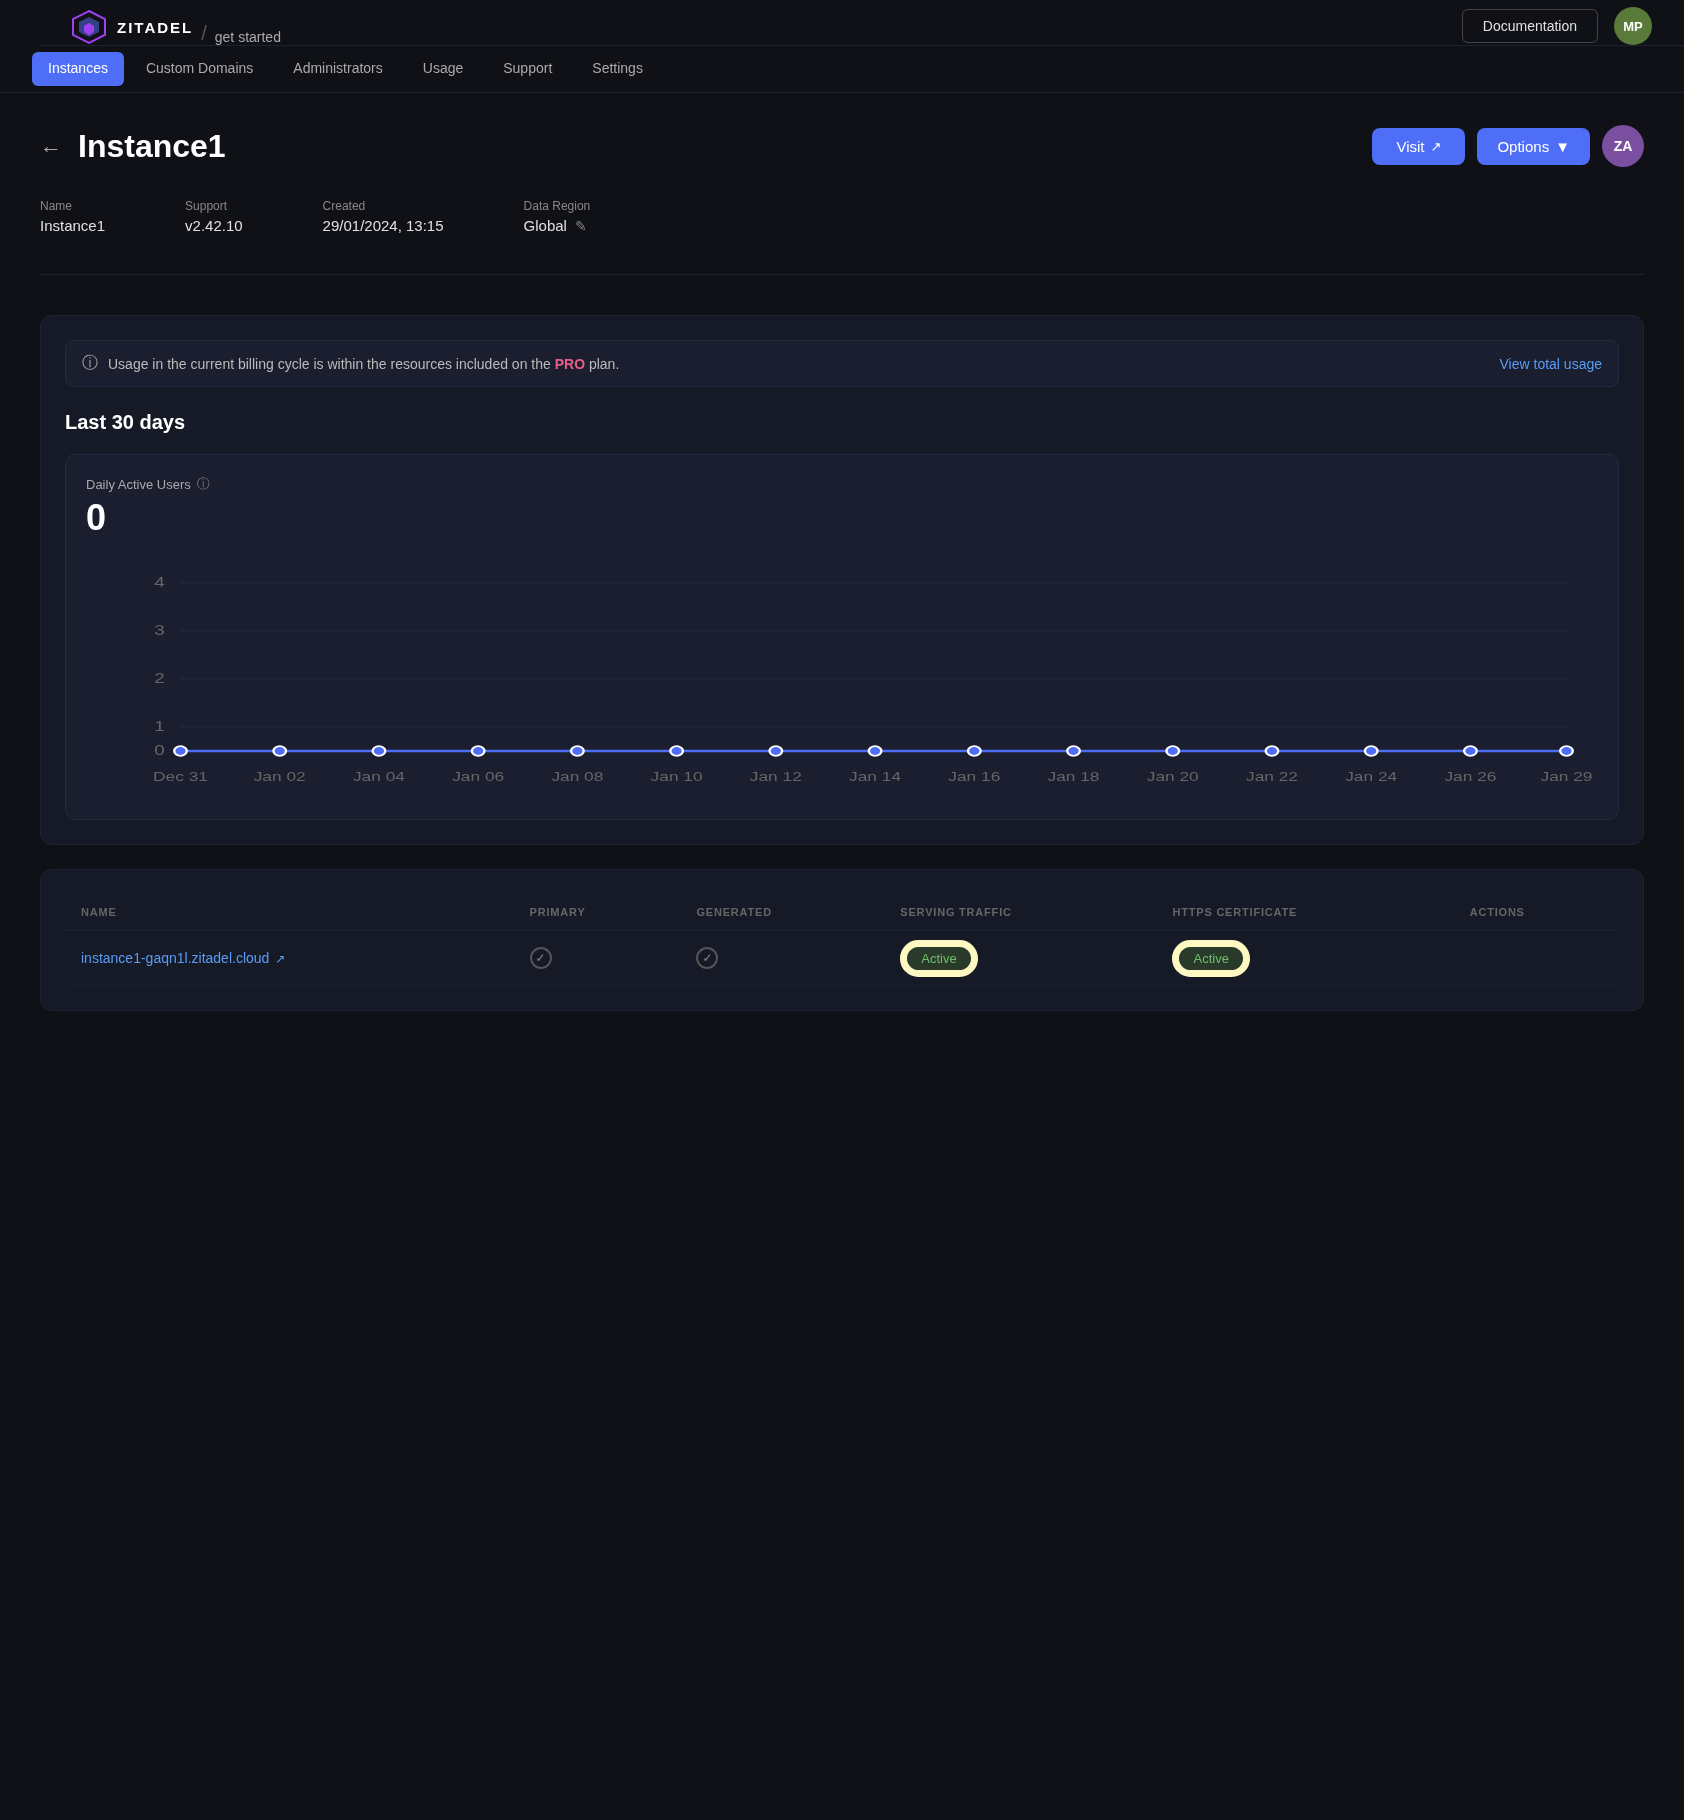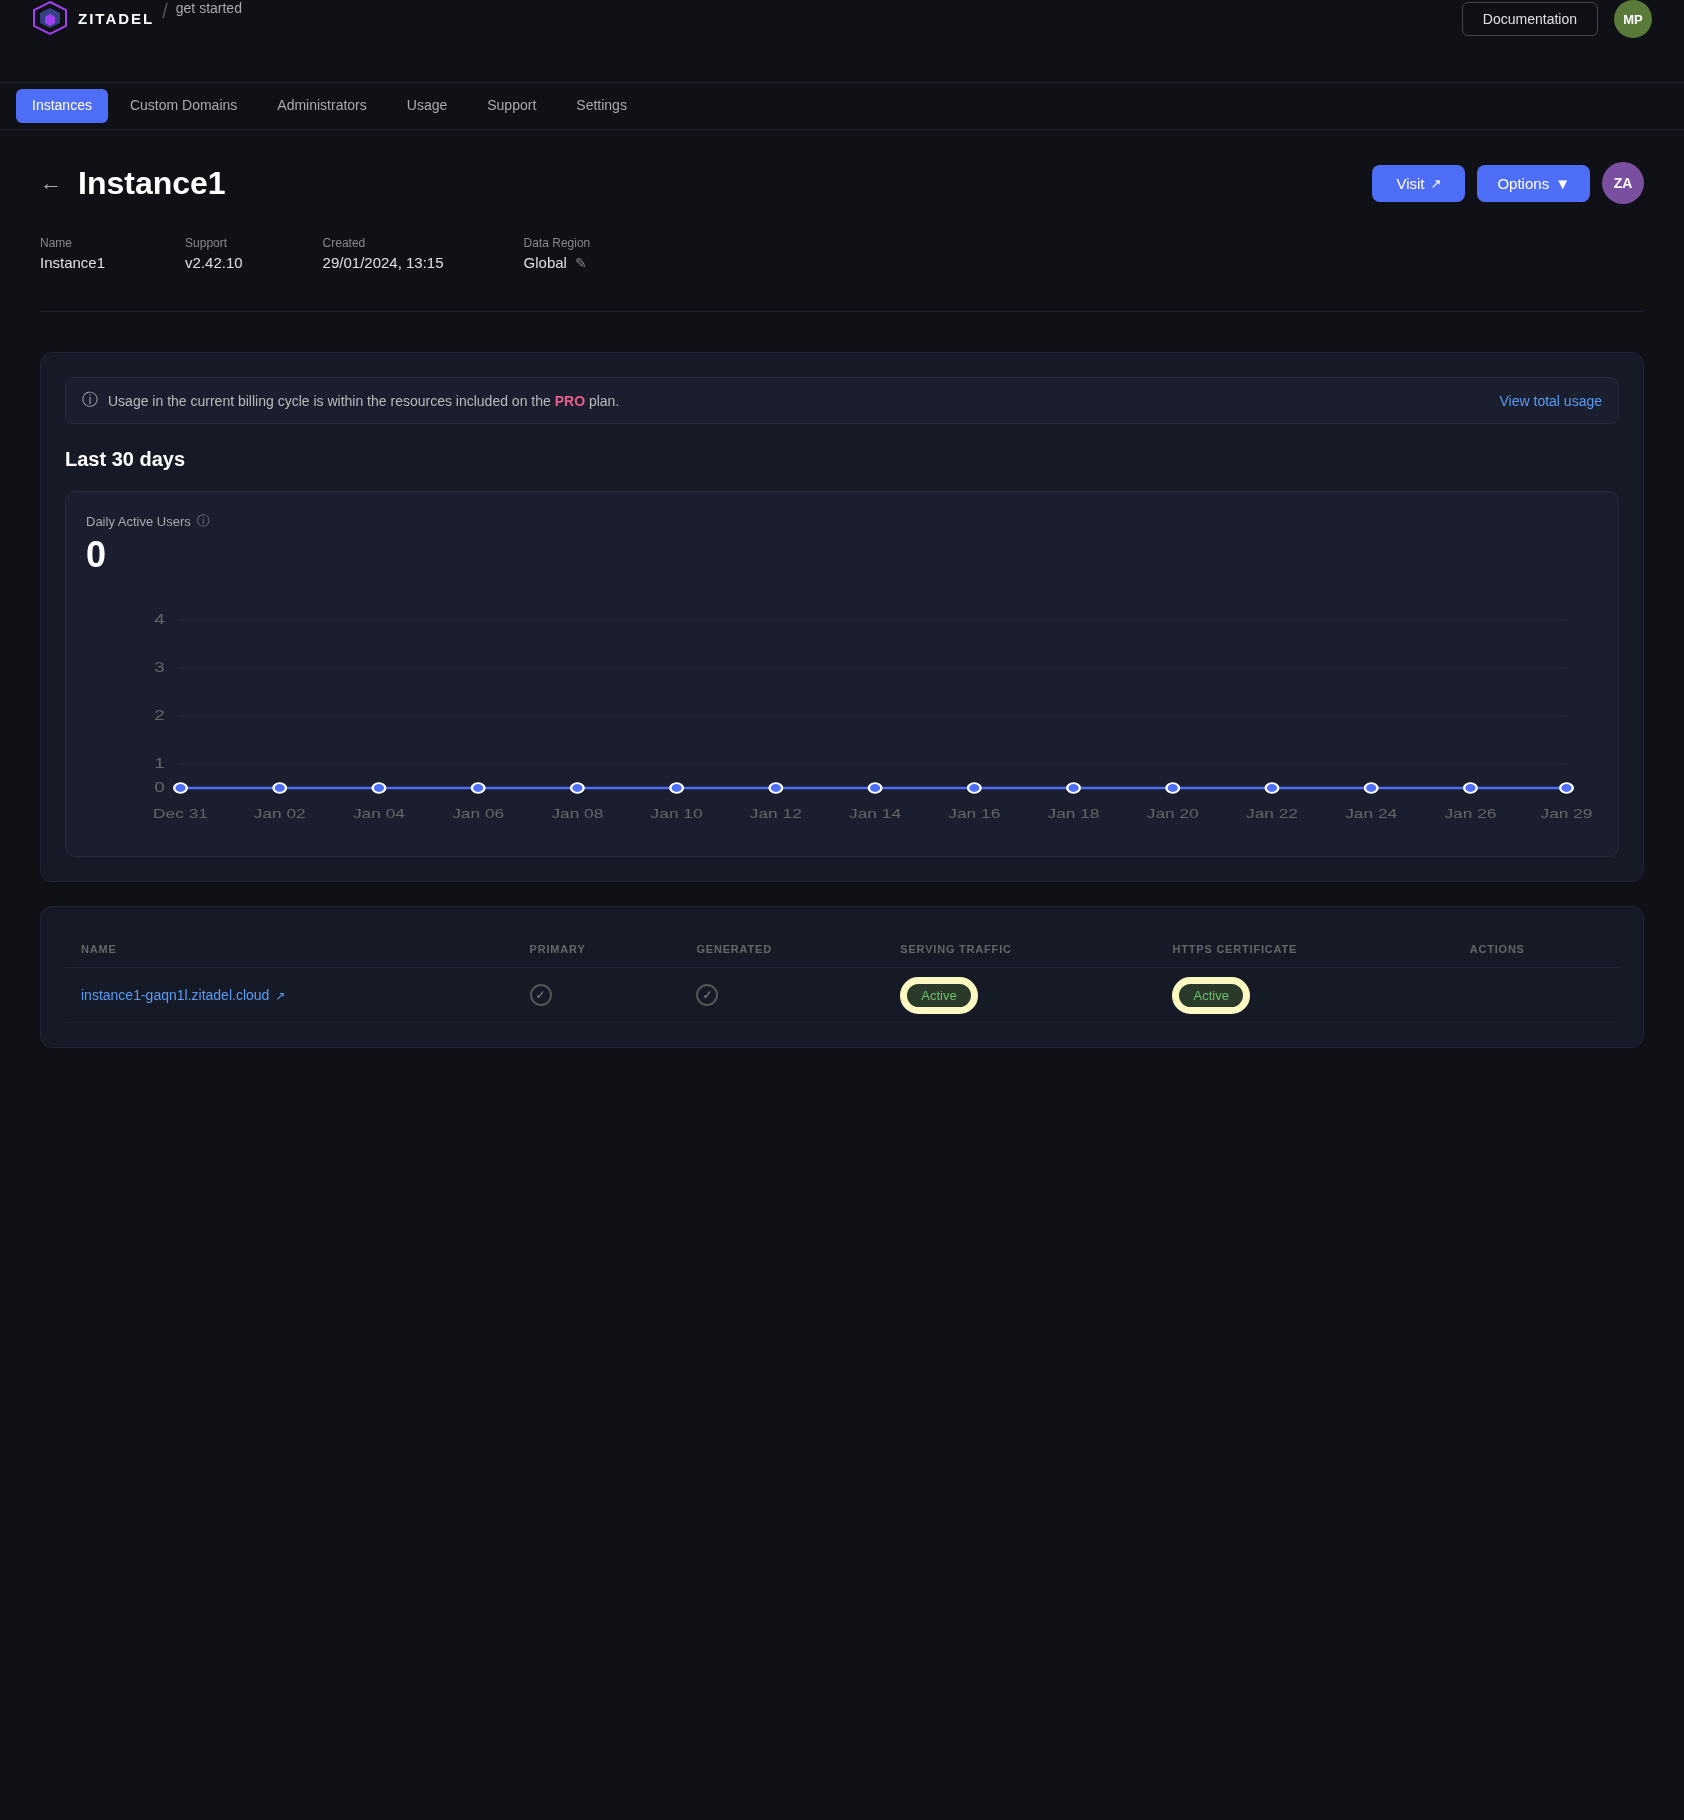--- a/index.html
+++ b/index.html
@@ -8,24 +8,25 @@
       color: #e0e0e0;
       font-family: -apple-system, BlinkMacSystemFont, 'Segoe UI', sans-serif;
       min-height: 1820px;
       width: 1684px;
     }
 
     
     .top-nav {
       background: #0f1117;
       display: flex;
-      align-items: flex-start;
+      align-items: flex-end;
       padding: 0 32px;
-      height: 83px;
+      height: 46px;
       border-bottom: 1px solid #1e2130;
+      margin-left: 39px;
     }
     .logo-area {
       display: flex;
       align-items: center;
       gap: 10px;
       flex-shrink: 0;
     }
     .logo-icon {
       width: 36px;
       height: 36px;
@@ -72,21 +73,21 @@
       font-weight: 600;
       color: #fff;
       cursor: pointer;
     }
 
     
     .tab-nav {
       background: #0f1117;
       display: flex;
       align-items: center;
-      padding: 0 16px;
+      padding: 0 32px;
       border-bottom: 1px solid #1e2130;
       gap: 4px;
     }
     .tab-item {
       padding: 14px 18px;
       font-size: 14px;
       cursor: pointer;
       color: #aaa;
       border-bottom: 2px solid transparent;
     }

